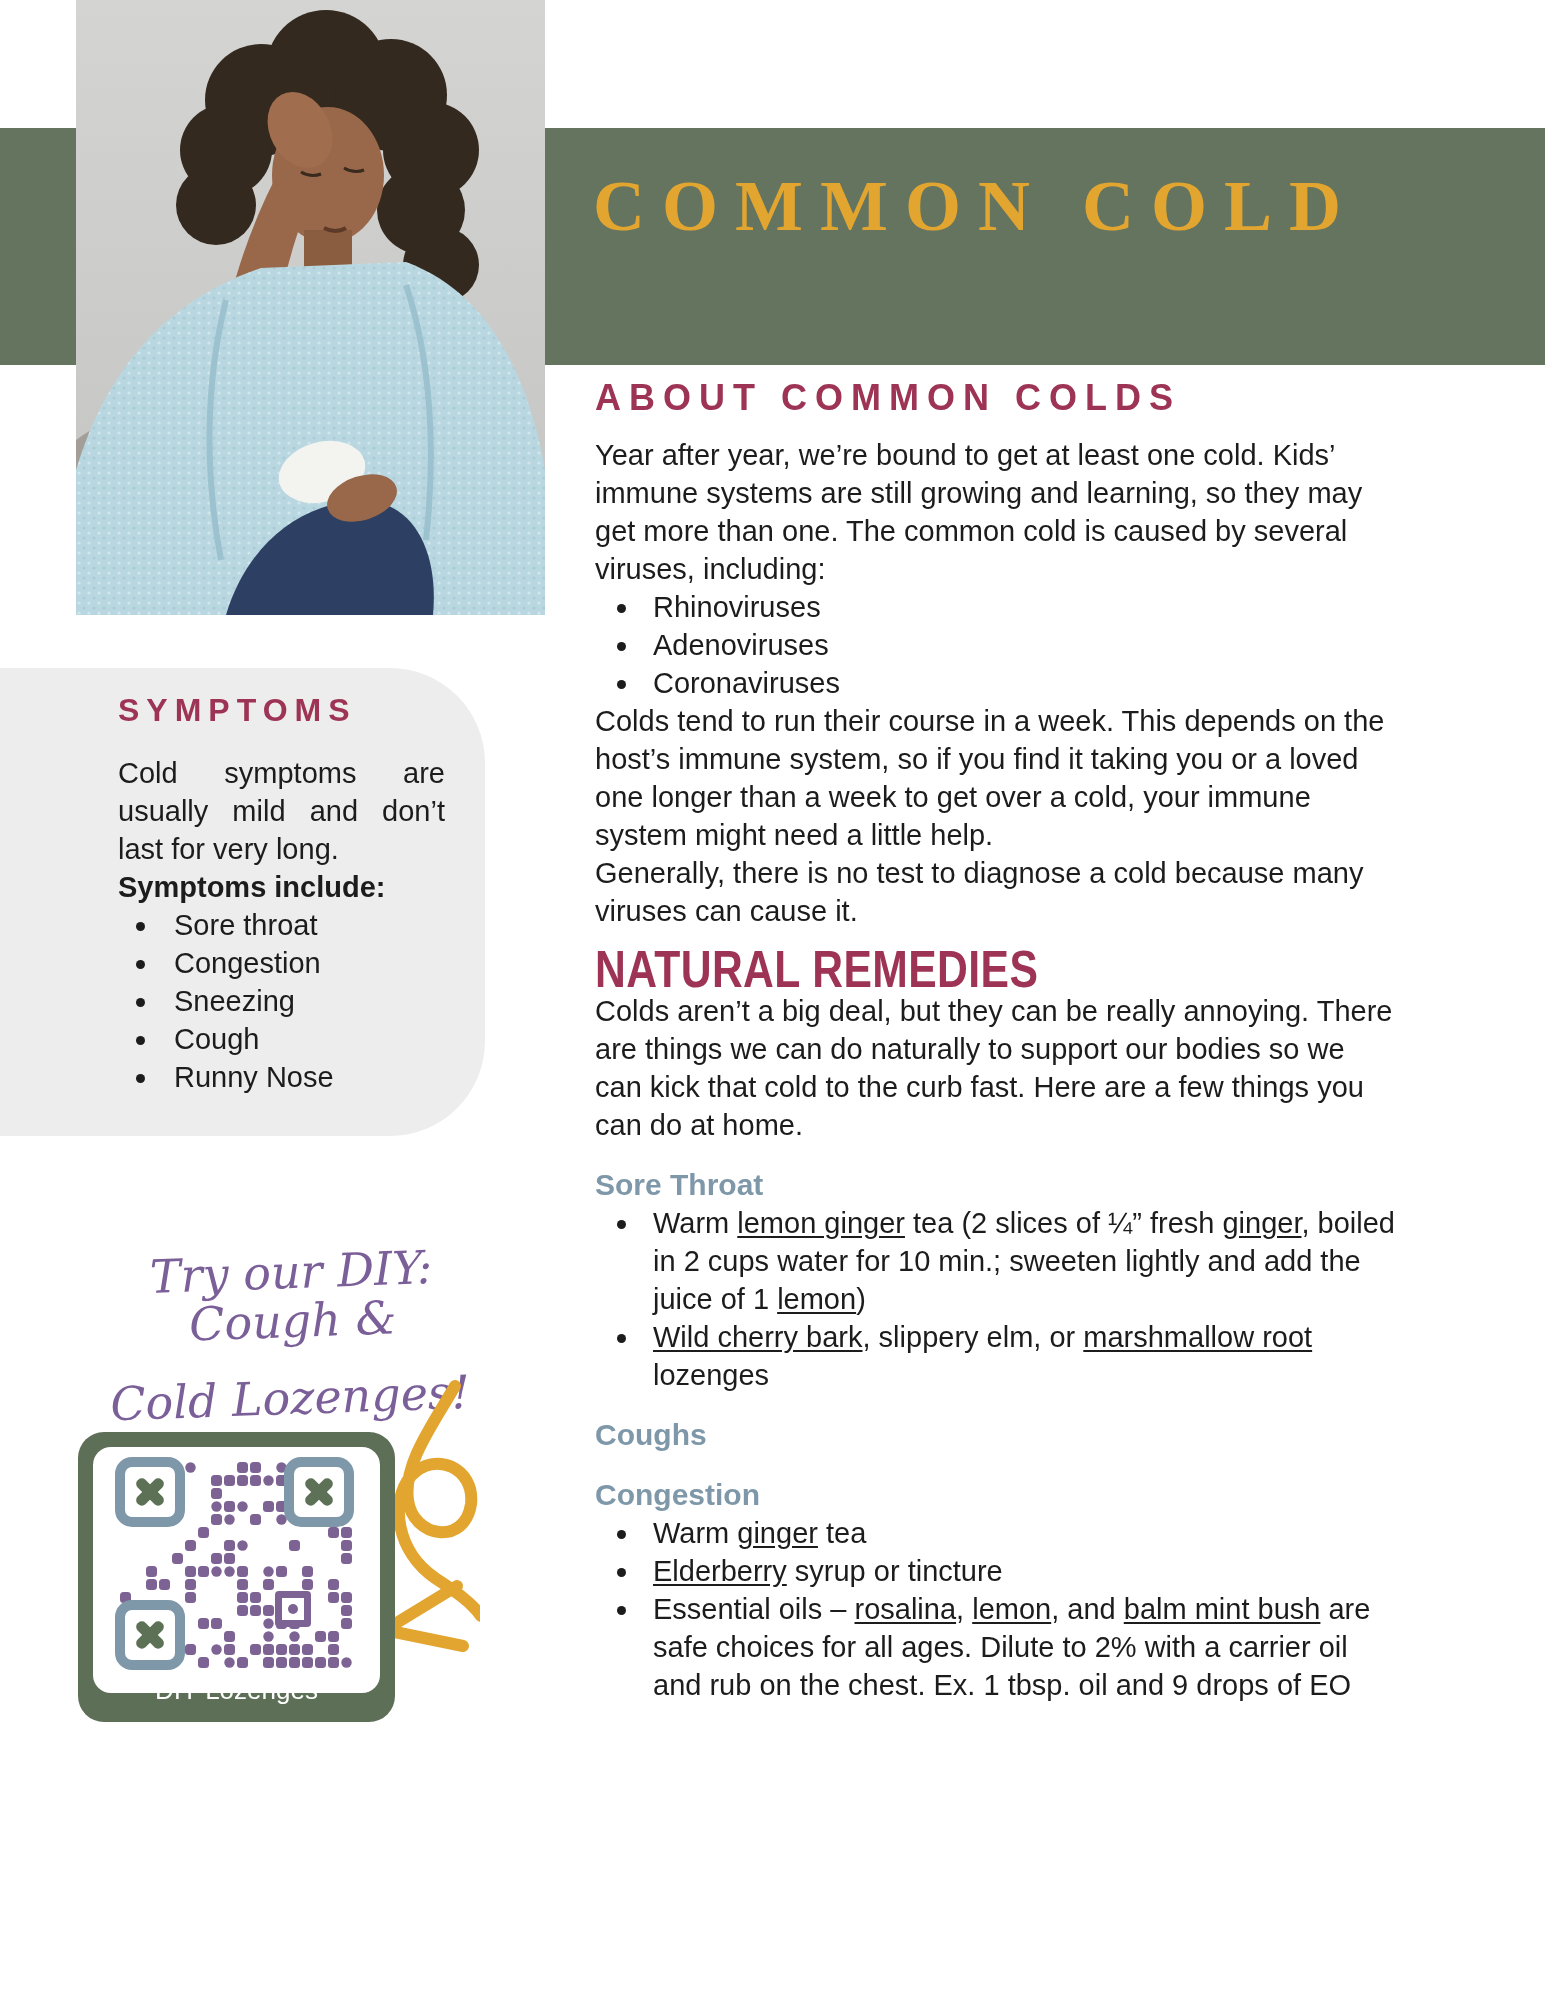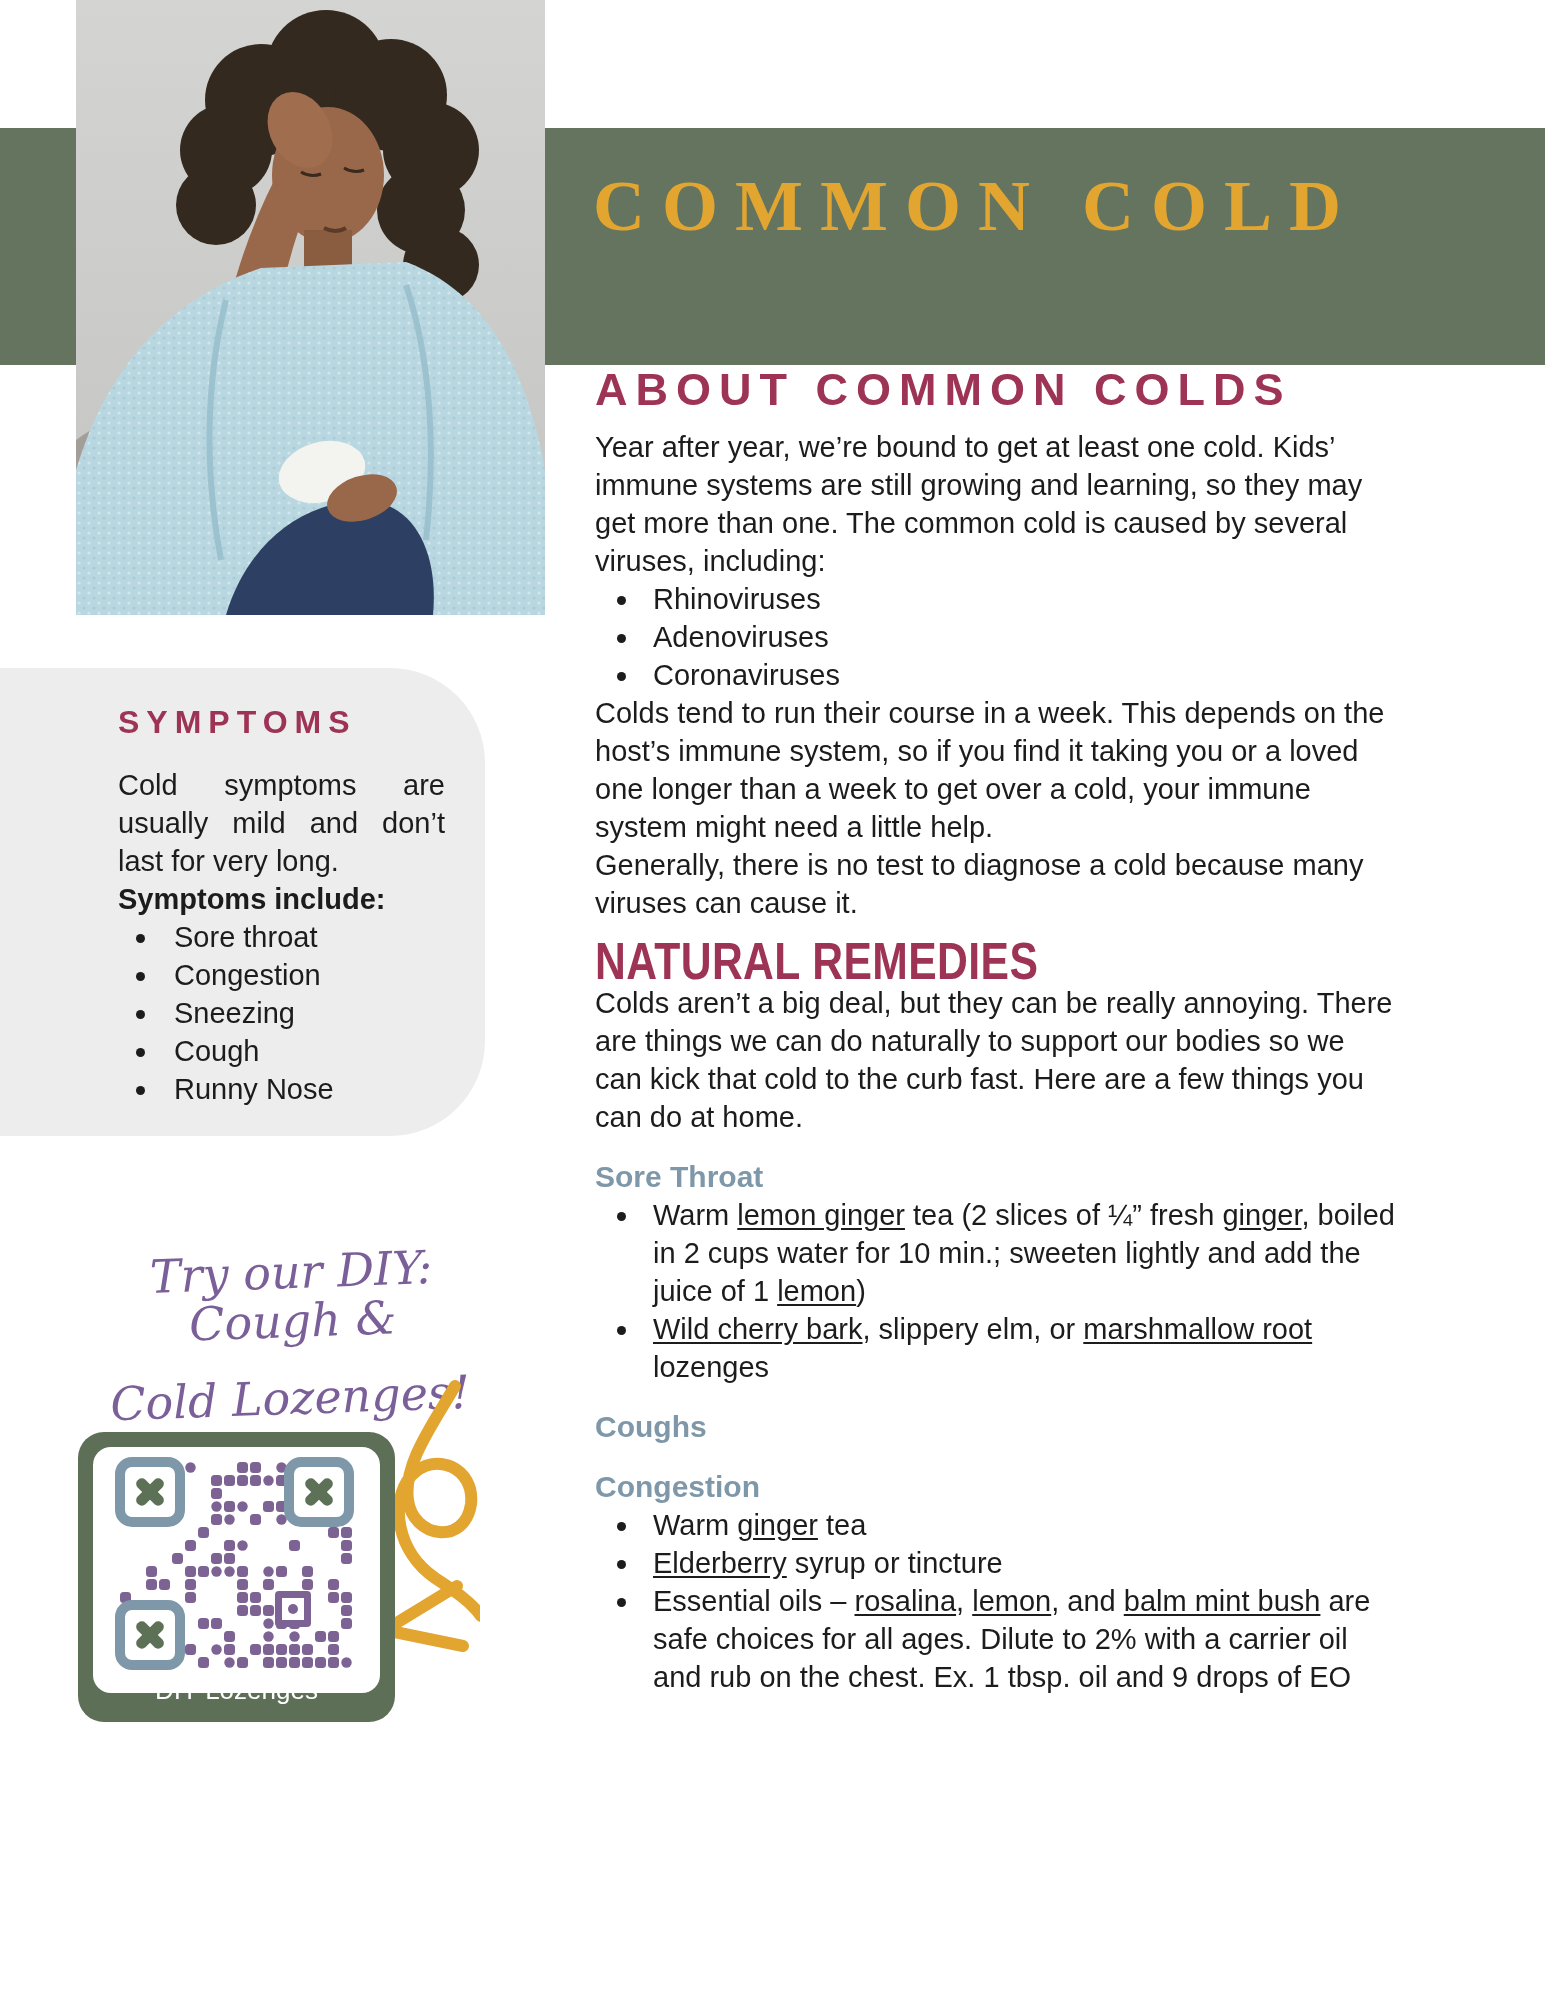--- a/index.html
+++ b/index.html
@@ -13,35 +13,35 @@
         font-family:"Liberation Sans",sans-serif;color:var(--ink);}
   .banner{position:absolute;top:128px;left:0;width:100%;height:237px;background:var(--green);}
   .title{position:absolute;left:593px;top:168px;margin:0;font-family:"Liberation Serif",serif;
          font-weight:600;font-size:72px;line-height:76px;letter-spacing:17px;color:var(--gold);white-space:nowrap;}
   .photo{position:absolute;left:76px;top:0;width:469px;height:615px;}
   .photo svg{display:block;width:100%;height:100%;}
 
   
   .right-col{position:absolute;left:595px;top:368px;width:800px;font-size:29px;line-height:38px;}
   .right-col p{margin:0;}
-  .h-about{margin:0 0 16px;font-size:45px;line-height:44px;letter-spacing:8px;
+  .h-about{margin:8px 0 16px;font-size:36px;line-height:44px;letter-spacing:8px;
            color:var(--maroon);font-weight:bold;white-space:nowrap;}
   .right-col ul{margin:0;padding:0 0 0 46px;}
   .right-col li{padding-left:12px;}
   .mt30{margin-top:30px;}
   .h-remedies{margin:18px 0 2px;font-size:52px;line-height:42px;color:var(--maroon);font-weight:bold;}
   .condensed{display:inline-block;transform:scaleX(.82);transform-origin:left center;white-space:nowrap;letter-spacing:.5px;}
   .remedy-sub{margin:22px 0 0;color:var(--bluegrey);font-size:30px;line-height:38px;font-weight:bold;}
   u{text-underline-offset:3px;}
 
   
   .grey-box{position:absolute;left:0;top:668px;width:485px;height:468px;background:var(--greybox);
             border-radius:0 95px 95px 0;padding:22px 40px 0 118px;box-sizing:border-box;
             font-size:29px;line-height:38px;}
-  .h-symptoms{margin:12px 0 24px;font-size:32px;line-height:40px;letter-spacing:7px;color:var(--maroon);font-weight:bold;}
+  .h-symptoms{margin:0 0 24px;font-size:32px;line-height:40px;letter-spacing:7px;color:var(--maroon);font-weight:bold;}
   .just{text-align:justify;}
   .bold{font-weight:bold;margin:0;}
   .grey-box p{margin:0;}
   .grey-box ul{margin:0;padding:0 0 0 42px;}
   .grey-box li{padding-left:14px;}
 
   
   .script{position:absolute;left:108px;top:1248px;width:368px;color:var(--purple);
           font-family:"DejaVu Serif",serif;font-style:italic;font-size:46px;line-height:1.06;}
   .s1{text-align:center;transform:rotate(-2deg);}

